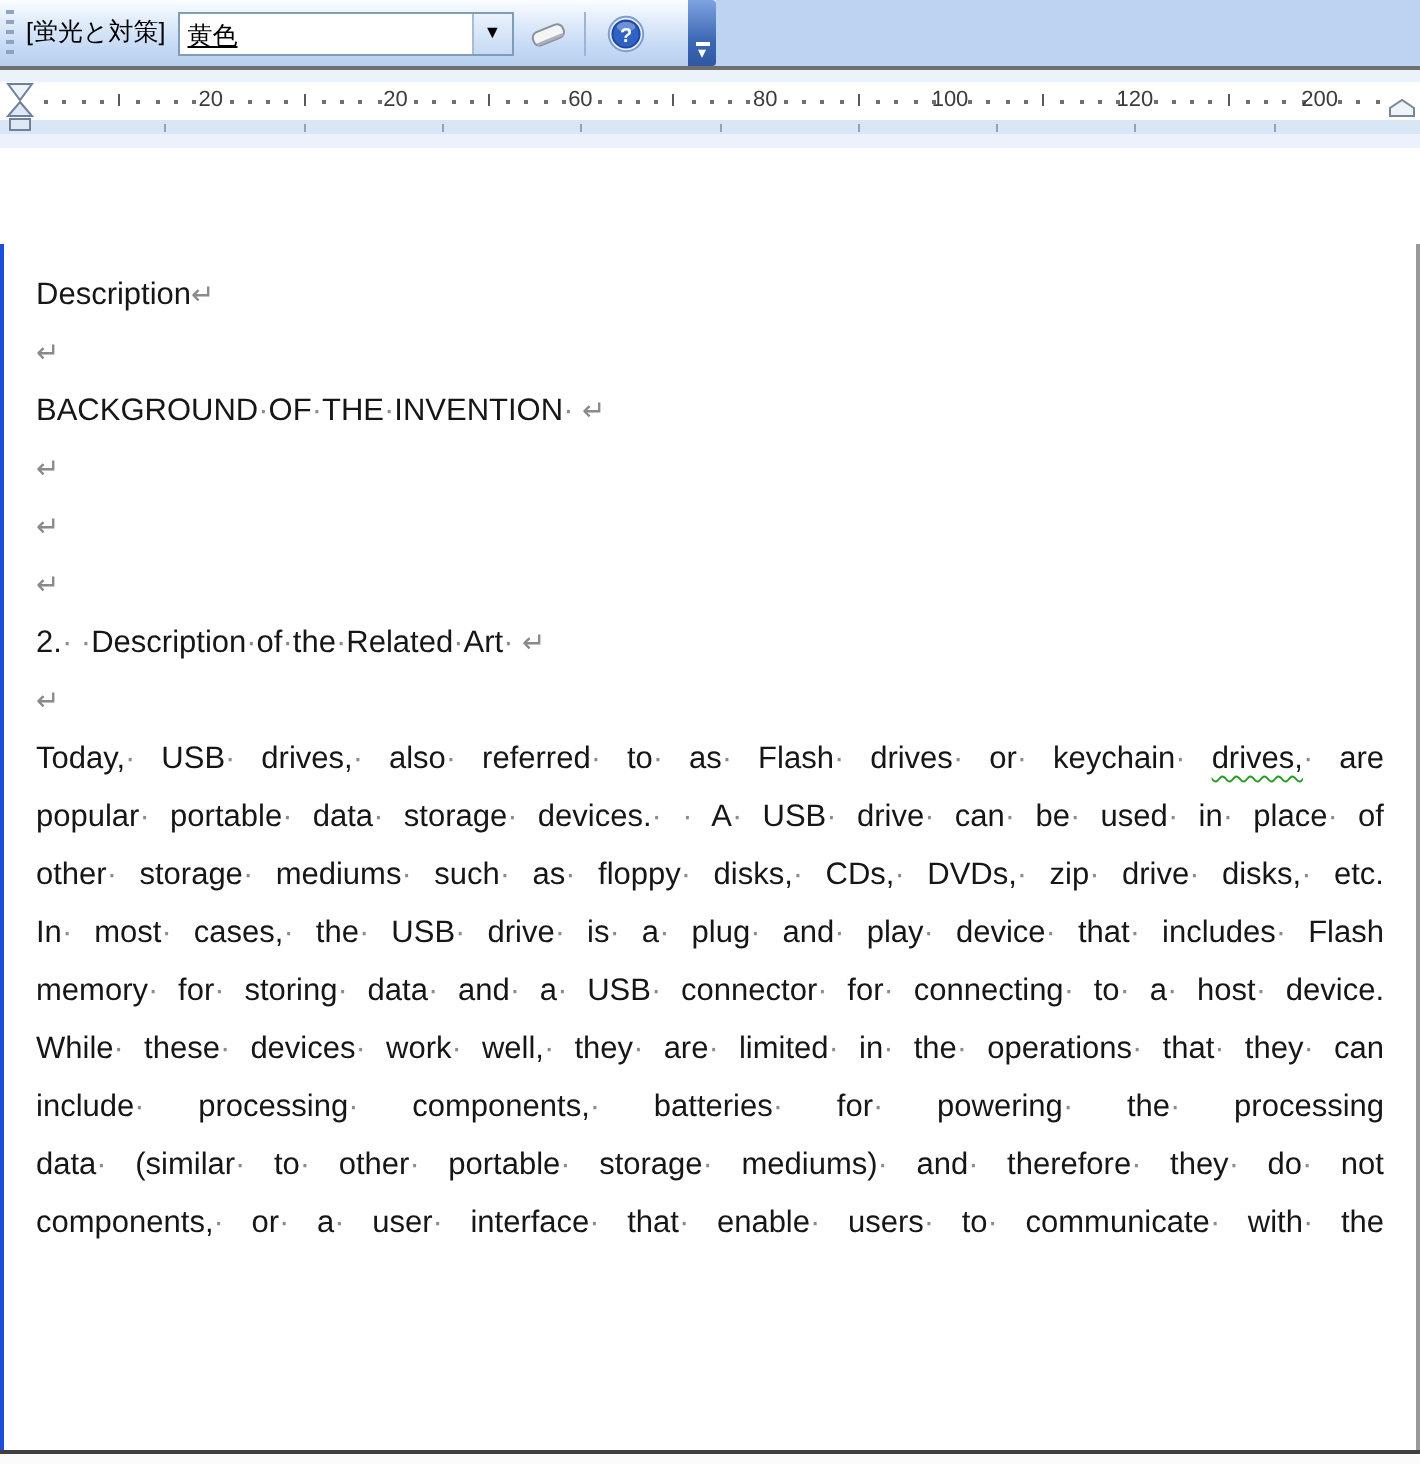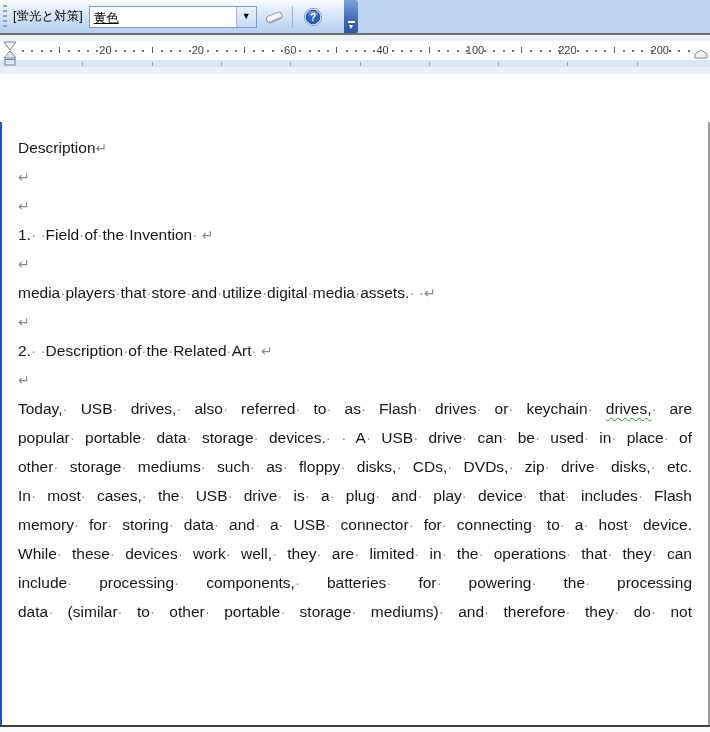--- a/index.html
+++ b/index.html
@@ -133,41 +133,41 @@
         <span class="r-num" style="left: 290.2px; text-align: center;">60</span>
         <div class="r-dot" style="left: 299.44px;"></div>
         <div class="r-dot" style="left: 308.68px;"></div>
         <div class="r-dot" style="left: 317.92px;"></div>
         <div class="r-dot" style="left: 327.16px;"></div>
         <div class="r-tick" style="left: 336.4px;"></div>
         <div class="r-dot" style="left: 345.64px;"></div>
         <div class="r-dot" style="left: 354.88px;"></div>
         <div class="r-dot" style="left: 364.12px;"></div>
         <div class="r-dot" style="left: 373.36px;"></div>
-        <span class="r-num" style="left: 382.6px;">40</span>
+        <span class="r-num" style="left: 382.6px;">80</span>
         <div class="r-dot" style="left: 391.84px;"></div>
         <div class="r-dot" style="left: 401.08px;"></div>
         <div class="r-dot" style="left: 410.32px;"></div>
         <div class="r-dot" style="left: 419.56px;"></div>
         <div class="r-tick" style="left: 428.8px;"></div>
         <div class="r-dot" style="left: 438.04px;"></div>
         <div class="r-dot" style="left: 447.28px;"></div>
         <div class="r-dot" style="left: 456.52px;"></div>
         <div class="r-dot" style="left: 465.76px;"></div>
         <span class="r-num" style="left: 475px;">100</span>
         <div class="r-dot" style="left: 484.24px;"></div>
         <div class="r-dot" style="left: 493.48px;"></div>
         <div class="r-dot" style="left: 502.72px;"></div>
         <div class="r-dot" style="left: 511.96px;"></div>
         <div class="r-tick" style="left: 521.2px;"></div>
         <div class="r-dot" style="left: 530.44px;"></div>
         <div class="r-dot" style="left: 539.68px;"></div>
         <div class="r-dot" style="left: 548.92px;"></div>
         <div class="r-dot" style="left: 558.16px;"></div>
-        <span class="r-num" style="left: 567.4px;">220</span>
+        <span class="r-num" style="left: 567.4px;">120</span>
         <div class="r-dot" style="left: 576.64px;"></div>
         <div class="r-dot" style="left: 585.88px;"></div>
         <div class="r-dot" style="left: 595.12px;"></div>
         <div class="r-dot" style="left: 604.36px;"></div>
         <div class="r-tick" style="left: 613.6px;"></div>
         <div class="r-dot" style="left: 622.84px;"></div>
         <div class="r-dot" style="left: 632.08px;"></div>
         <div class="r-dot" style="left: 641.32px;"></div>
         <div class="r-dot" style="left: 650.56px;"></div>
         <span class="r-num" style="left: 659.8px;">200</span>
@@ -194,33 +194,33 @@
     </svg>
     <svg class="marker" style="left:694px; top:14px;" width="14" height="10" viewBox="0 0 14 10">
       <path d="M1 9 V5 L7 1 L13 5 V9 Z" fill="#eef3fa" stroke="#7a8699" stroke-width="1"></path>
     </svg>
   </div>
 
   <div class="doc">
     <div class="doc-content" id="doc-content">
         <div class="line">Description<span class="r">↵</span></div>
         <div class="line"><span class="r">↵</span></div>
-        <div class="line"><span class="r">↵</span></div>
-        <div class="line">1.<span class="m">·</span> <span class="m">·</span>Field<span class="m">·</span>of<span class="m">·</span>the<span class="m">·</span>Invention<span class="m">·</span> <span class="r">↵</span></div>
-        <div class="line"><span class="r">↵</span></div>
-        <div class="line">media<span class="m">·</span>players<span class="m">·</span>that<span class="m">·</span>store<span class="m">·</span>and<span class="m">·</span>utilize<span class="m">·</span>digital<span class="m">·</span>media<span class="m">·</span>assets.<span class="m">·</span> <span class="m">·</span><span class="r">↵</span></div>
+        <div class="line">BACKGROUND<span class="m">·</span>OF<span class="m">·</span>THE<span class="m">·</span>INVENTION<span class="m">·</span> <span class="r">↵</span></div>
+        <div class="line"><span class="r">↵</span></div>
+        <div class="line"><span class="r">↵</span></div>
         <div class="line"><span class="r">↵</span></div>
         <div class="line">2.<span class="m">·</span> <span class="m">·</span>Description<span class="m">·</span>of<span class="m">·</span>the<span class="m">·</span>Related<span class="m">·</span>Art<span class="m">·</span> <span class="r">↵</span></div>
         <div class="line"><span class="r">↵</span></div>
         <div class="line j">Today,<span class="m">·</span> USB<span class="m">·</span> drives,<span class="m">·</span> also<span class="m">·</span> referred<span class="m">·</span> to<span class="m">·</span> as<span class="m">·</span> Flash<span class="m">·</span> drives<span class="m">·</span> or<span class="m">·</span> keychain<span class="m">·</span> <span class="sq">drives,</span><span class="m">·</span> are</div>
         <div class="line j">popular<span class="m">·</span> portable<span class="m">·</span> data<span class="m">·</span> storage<span class="m">·</span> devices.<span class="m">·</span>  <span class="m">·</span> A<span class="m">·</span> USB<span class="m">·</span> drive<span class="m">·</span> can<span class="m">·</span> be<span class="m">·</span> used<span class="m">·</span> in<span class="m">·</span> place<span class="m">·</span> of</div>
         <div class="line j">other<span class="m">·</span> storage<span class="m">·</span> mediums<span class="m">·</span> such<span class="m">·</span> as<span class="m">·</span> floppy<span class="m">·</span> disks,<span class="m">·</span> CDs,<span class="m">·</span> DVDs,<span class="m">·</span> zip<span class="m">·</span> drive<span class="m">·</span> disks,<span class="m">·</span> etc.</div>
         <div class="line j">In<span class="m">·</span> most<span class="m">·</span> cases,<span class="m">·</span> the<span class="m">·</span> USB<span class="m">·</span> drive<span class="m">·</span> is<span class="m">·</span> a<span class="m">·</span> plug<span class="m">·</span> and<span class="m">·</span> play<span class="m">·</span> device<span class="m">·</span> that<span class="m">·</span> includes<span class="m">·</span> Flash</div>
         <div class="line j">memory<span class="m">·</span> for<span class="m">·</span> storing<span class="m">·</span> data<span class="m">·</span> and<span class="m">·</span> a<span class="m">·</span> USB<span class="m">·</span> connector<span class="m">·</span> for<span class="m">·</span> connecting<span class="m">·</span> to<span class="m">·</span> a<span class="m">·</span> host<span class="m">·</span> device.</div>
         <div class="line j">While<span class="m">·</span> these<span class="m">·</span> devices<span class="m">·</span> work<span class="m">·</span> well,<span class="m">·</span> they<span class="m">·</span> are<span class="m">·</span> limited<span class="m">·</span> in<span class="m">·</span> the<span class="m">·</span> operations<span class="m">·</span> that<span class="m">·</span> they<span class="m">·</span> can</div>
         <div class="line j">include<span class="m">·</span> processing<span class="m">·</span> components,<span class="m">·</span> batteries<span class="m">·</span> for<span class="m">·</span> powering<span class="m">·</span> the<span class="m">·</span> processing</div>
         <div class="line j">data<span class="m">·</span> (similar<span class="m">·</span> to<span class="m">·</span> other<span class="m">·</span> portable<span class="m">·</span> storage<span class="m">·</span> mediums)<span class="m">·</span> and<span class="m">·</span> therefore<span class="m">·</span> they<span class="m">·</span> do<span class="m">·</span> not</div>
+        <div class="line j">components,<span class="m">·</span> or<span class="m">·</span> a<span class="m">·</span> user<span class="m">·</span> interface<span class="m">·</span> that<span class="m">·</span> enable<span class="m">·</span> users<span class="m">·</span> to<span class="m">·</span> communicate<span class="m">·</span> with<span class="m">·</span> the</div>
       </div>
   </div>
 
   <div class="bottombar"></div>
 
 </div>
 
 </body></html>

